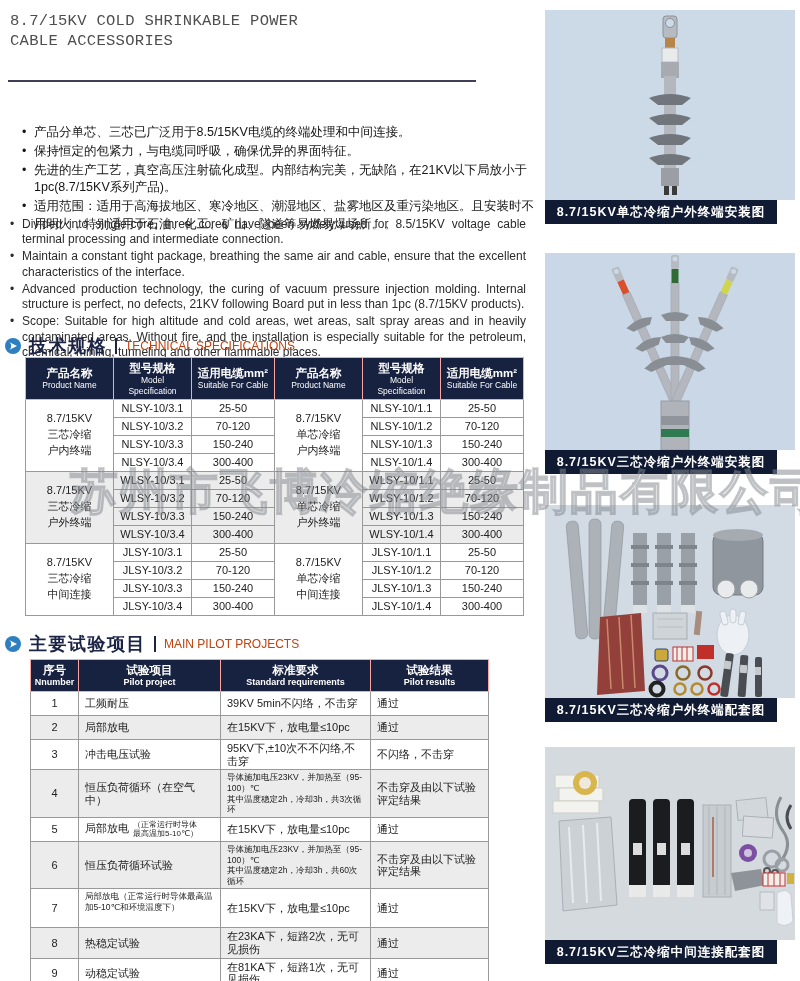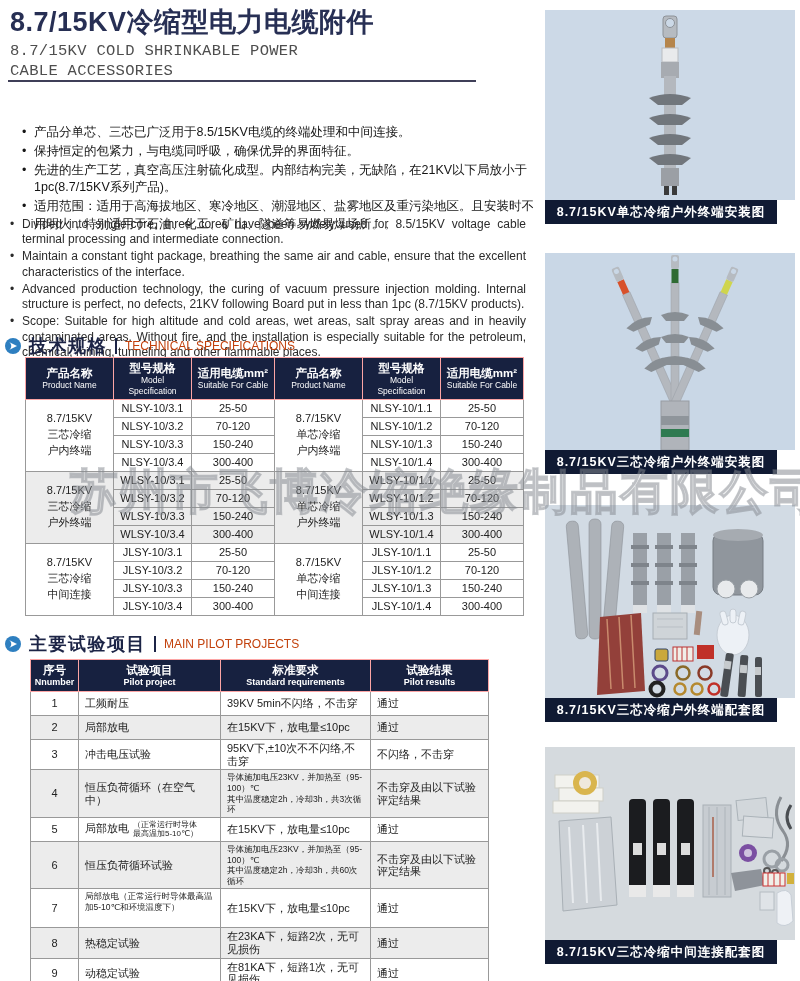--- a/index.html
+++ b/index.html
@@ -50,21 +50,20 @@
   .fig{margin:0;}
   .f2{margin-top:29px;} .f3{margin-top:31px;} .f4{margin-top:25px;border-radius:18px;}
   .imgbox{width:250px;overflow:hidden;line-height:0;}
   .cap{height:24px;background:#101a33;color:#fff;font-size:12.5px;font-weight:bold;
     display:flex;align-items:center;justify-content:center;letter-spacing:1px;line-height:1;}
 </style>
 </head>
 <body>
 
 <div class="titleblock">
-  <h1 class="title-cn">8.7/15KV冷缩型电力电缆附件</h1>
   <div class="title-en">
     <div>8.7/15KV COLD SHRINKABLE POWER</div>
     <div>CABLE ACCESSORIES</div>
   </div>
 </div>
 <div class="divider"></div>
 
 <ul class="cn-bullets">
   <li>产品分单芯、三芯已广泛用于8.5/15KV电缆的终端处理和中间连接。</li>
   <li>保持恒定的包紧力，与电缆同呼吸，确保优异的界面特征。</li>

